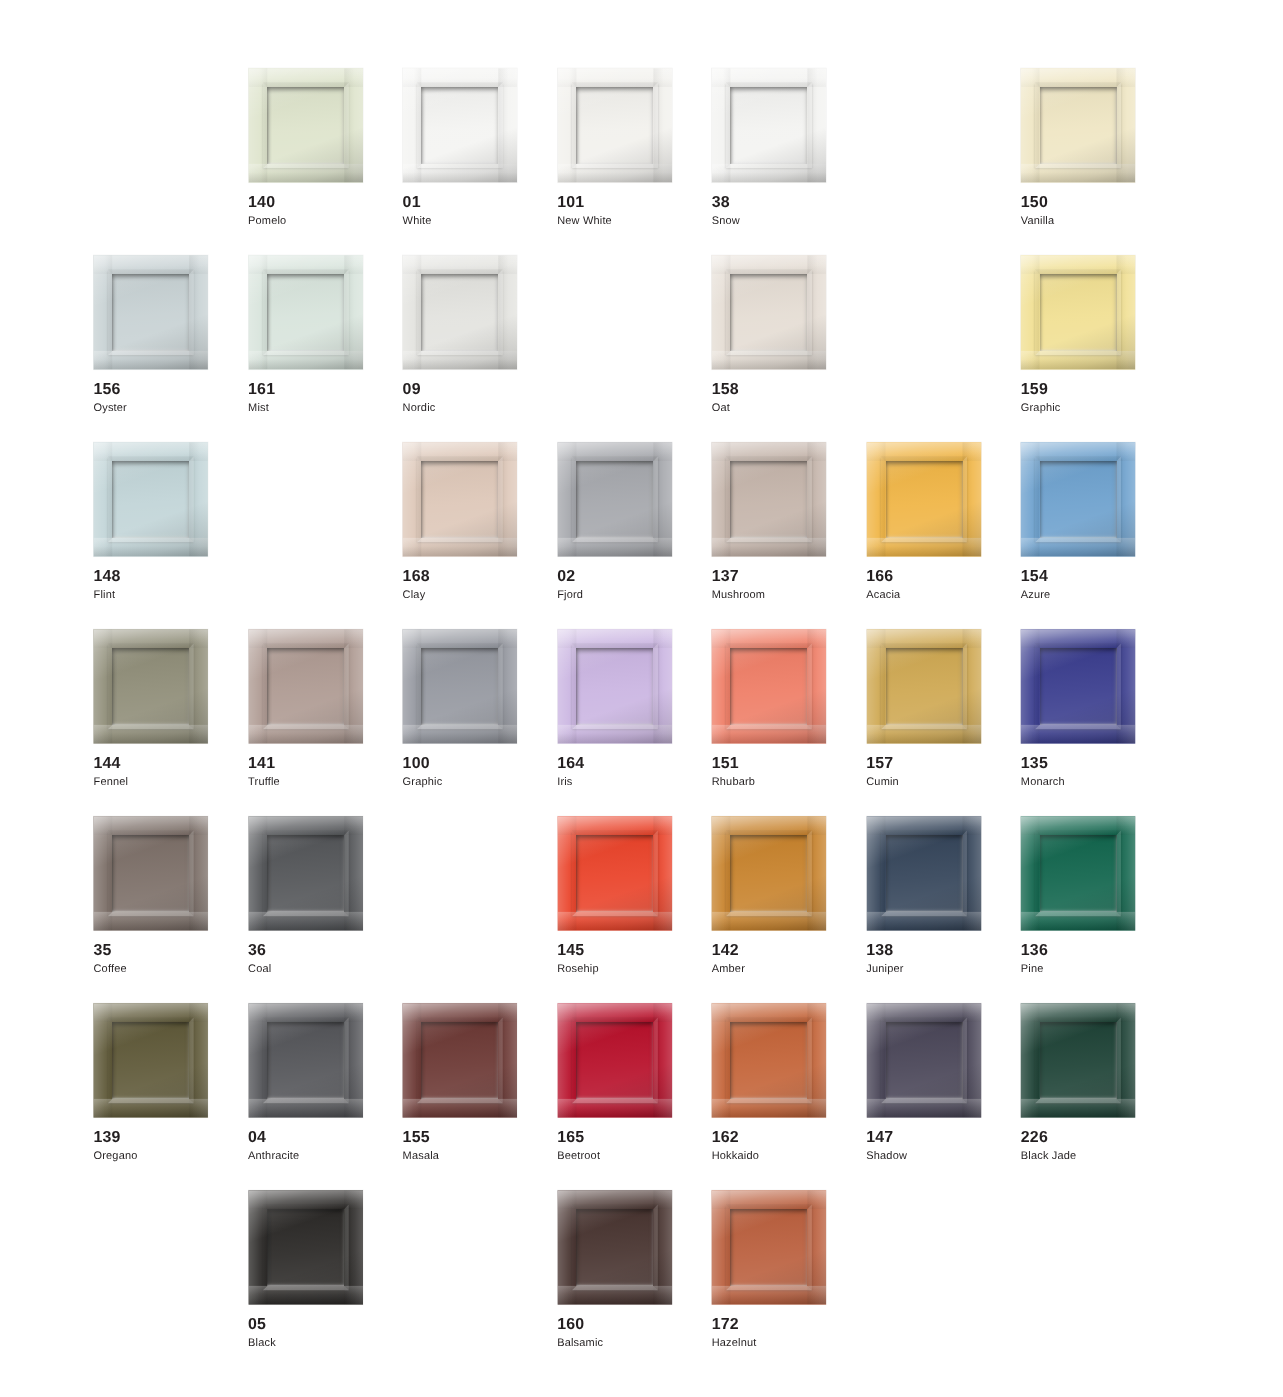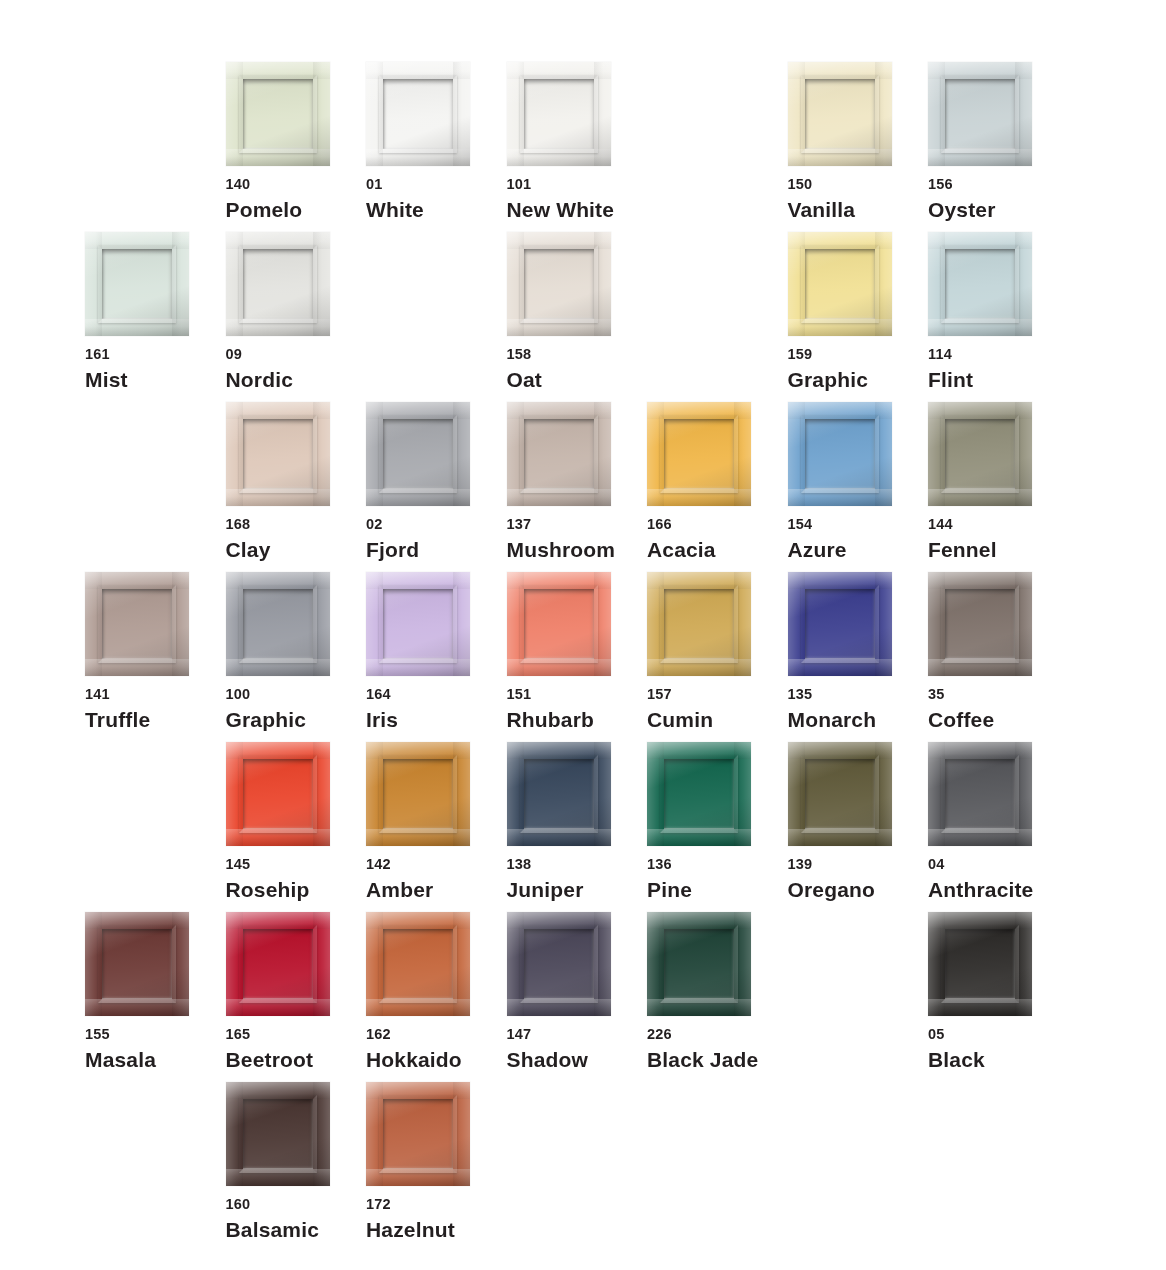--- a/index.html
+++ b/index.html
@@ -157,22 +157,22 @@
     width: 136px;
     color: #231f20;
     line-height: 1.42;
     letter-spacing: 0.01em;
   }
   .code {
     font-size: 14.5px;
     font-weight: 700;
   }
   .name {
-    font-size: 21px;
-    font-weight: 700;
+    font-size: 10px;
+    font-weight: 400;
     white-space: nowrap;
   }
 </style>
 </head>
 <body>
 
 <div id="swatch-chart">
   <div class="grid" id="grid">
       <div class="cell empty"></div>
       <div class="cell">
@@ -213,20 +213,35 @@
           <div class="rail-left"></div>
           <div class="rail-right"></div>
           <div class="rail"></div>
           <div class="bevel-outer"></div>
         </div>
         <div class="caption">
           <div class="code">101</div>
           <div class="name">New White</div>
         </div>
       </div>
+      <div class="cell">
+        <div class="swatch" style="--c: #f3f3f1;">
+          <div class="panel"></div>
+          <div class="chamfer"></div>
+          <div class="rail-top"></div>
+          <div class="rail-left"></div>
+          <div class="rail-right"></div>
+          <div class="rail"></div>
+          <div class="bevel-outer"></div>
+        </div>
+        <div class="caption">
+          <div class="code">38</div>
+          <div class="name">Snow</div>
+        </div>
+      </div>
       <div class="cell empty"></div>
       <div class="cell">
         <div class="swatch" style="--c: #efe6c4;">
           <div class="panel"></div>
           <div class="chamfer"></div>
           <div class="rail-top"></div>
           <div class="rail-left"></div>
           <div class="rail-right"></div>
           <div class="rail"></div>
           <div class="bevel-outer"></div>
@@ -317,21 +332,21 @@
         <div class="swatch" style="--c: #c2d5d8;">
           <div class="panel"></div>
           <div class="chamfer"></div>
           <div class="rail-top"></div>
           <div class="rail-left"></div>
           <div class="rail-right"></div>
           <div class="rail"></div>
           <div class="bevel-outer"></div>
         </div>
         <div class="caption">
-          <div class="code">114</div>
+          <div class="code">148</div>
           <div class="name">Flint</div>
         </div>
       </div>
       <div class="cell empty"></div>
       <div class="cell">
         <div class="swatch" style="--c: #dec8b9;">
           <div class="panel"></div>
           <div class="chamfer"></div>
           <div class="rail-top"></div>
           <div class="rail-left"></div>
@@ -515,20 +530,35 @@
           <div class="chamfer"></div>
           <div class="rail-top"></div>
           <div class="rail-left"></div>
           <div class="rail-right"></div>
           <div class="rail"></div>
           <div class="bevel-outer"></div>
         </div>
         <div class="caption">
           <div class="code">35</div>
           <div class="name">Coffee</div>
+        </div>
+      </div>
+      <div class="cell">
+        <div class="swatch" style="--c: #55575a;">
+          <div class="panel"></div>
+          <div class="chamfer"></div>
+          <div class="rail-top"></div>
+          <div class="rail-left"></div>
+          <div class="rail-right"></div>
+          <div class="rail"></div>
+          <div class="bevel-outer"></div>
+        </div>
+        <div class="caption">
+          <div class="code">36</div>
+          <div class="name">Coal</div>
         </div>
       </div>
       <div class="cell empty"></div>
       <div class="cell">
         <div class="swatch" style="--c: #ea452c;">
           <div class="panel"></div>
           <div class="chamfer"></div>
           <div class="rail-top"></div>
           <div class="rail-left"></div>
           <div class="rail-right"></div>

